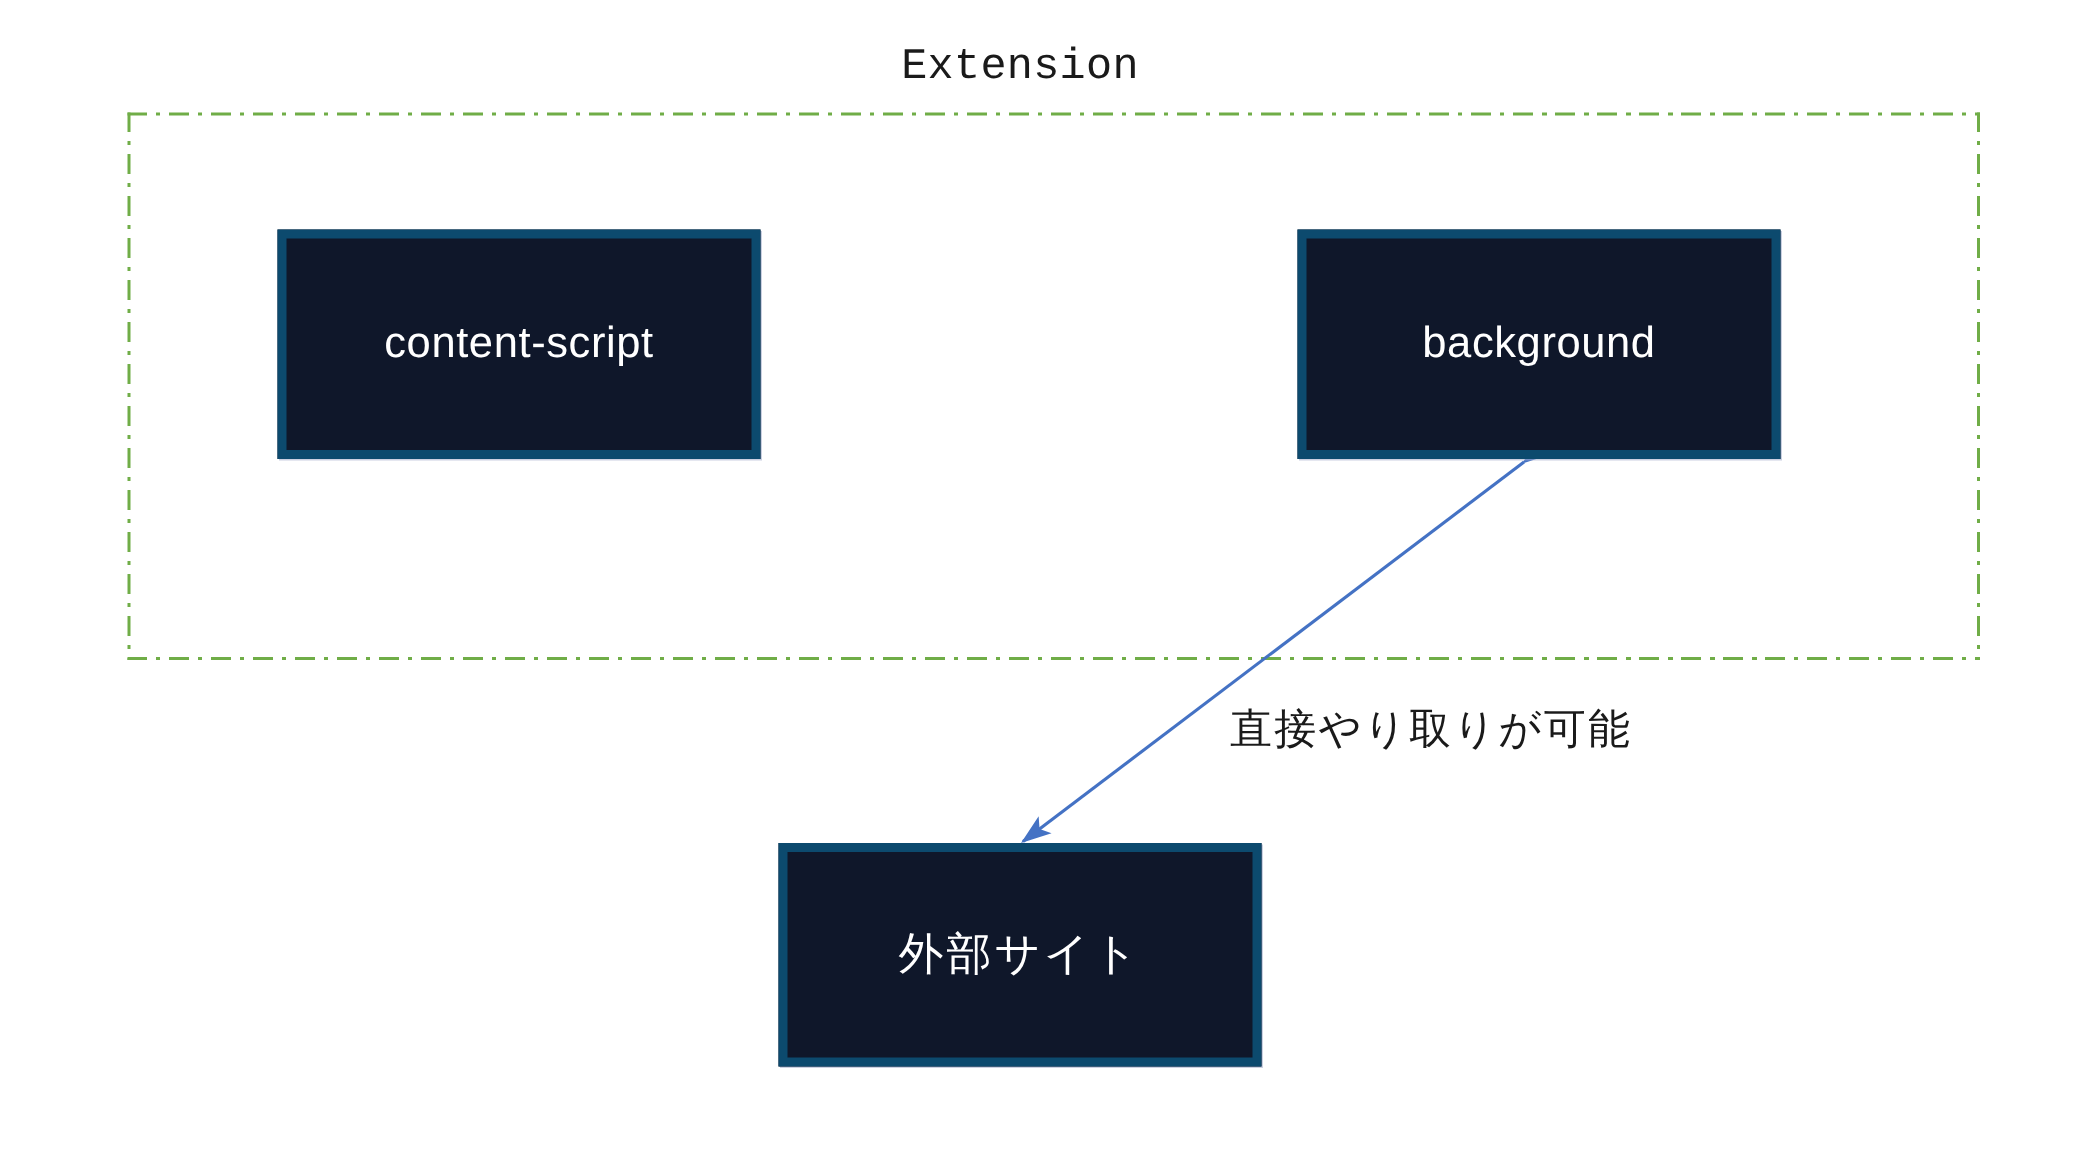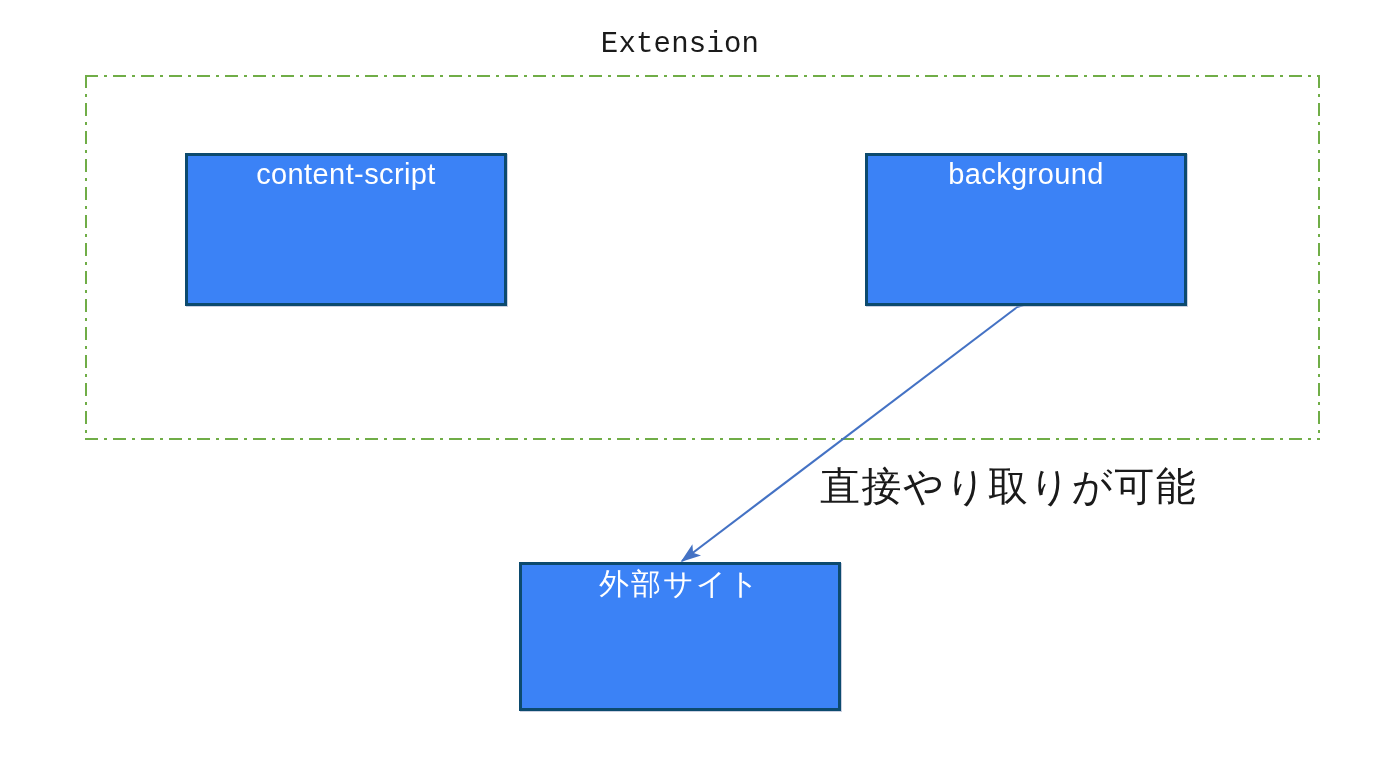--- a/index.html
+++ b/index.html
@@ -77,24 +77,25 @@
   .edge-top { top: 0; }
   .edge-bottom { bottom: 0; }
   .edge-left { left: 0; }
   .edge-right { right: 0; }
 
   
   .proc-box {
     position: absolute;
     box-sizing: border-box;
     display: flex;
+    align-items: center;
     justify-content: center;
     color: #ffffff;
-    background: #3b82f6;
-    border: 3px solid #0c4a6e;
+    background: #0f172a;
+    border: 6px solid #0c4a6e;
     box-shadow: 1px 1px 0 rgba(160,170,200,0.55);
   }
   .proc-label {
     font-size: 29px;
     line-height: 1.25;
     letter-spacing: 0.4px;
     color: #ffffff;
     white-space: nowrap;
   }
   .proc-label.jp {
@@ -114,21 +115,21 @@
     width: 1400px;
     height: 777px;
     pointer-events: none;
   }
 
   
   .connector-caption {
     position: absolute;
     left: 820px;
     top: 466px;
-    font-size: 40px;
+    font-size: 28px;
     line-height: 40px;
     color: #1a1a1a;
     letter-spacing: 1.5px;
     white-space: nowrap;
   }
 </style>
 </head>
 <body>
 
 <div id="canvas">

